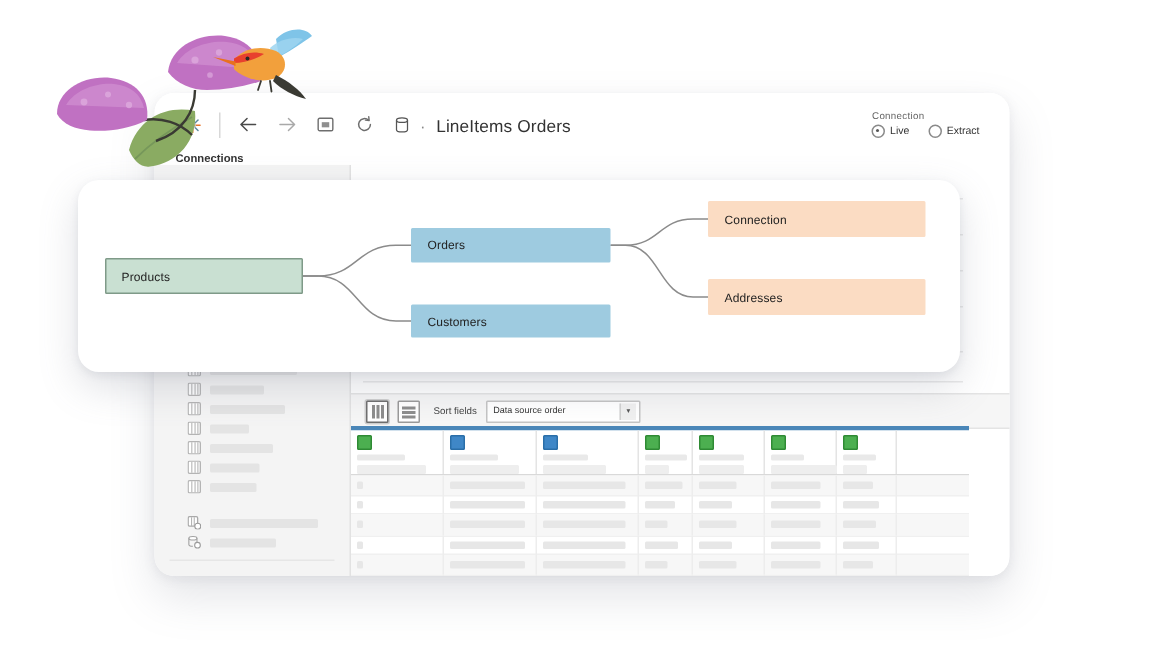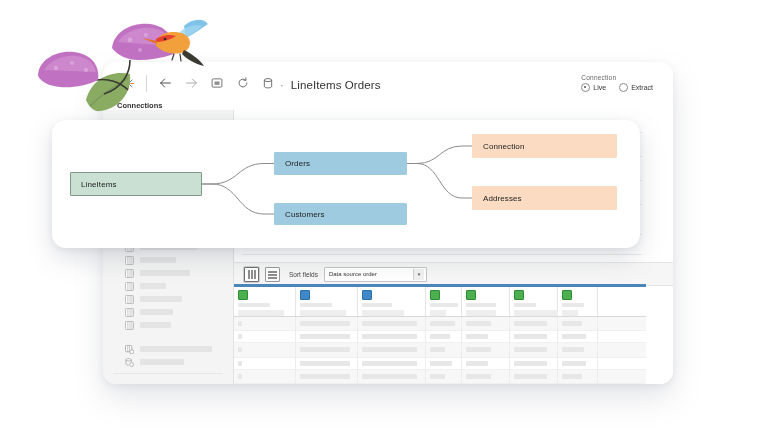--- a/index.html
+++ b/index.html
@@ -477,21 +477,21 @@
 
   <div class="flowcard">
     <svg class="flow-svg" id="flow-svg" width="588" height="128">
         <path d="M150 64 L160 64 C186 64 186 43.5 212 43.5 L222 43.5" fill="none" stroke="#8b8b8b" stroke-width="1"></path>
         <path d="M150 64 L160 64 C186 64 186 94 212 94 L222 94" fill="none" stroke="#8b8b8b" stroke-width="1"></path>
         <path d="M355 43.5 L365 43.5 C387.5 43.5 387.5 26 410 26 L420 26" fill="none" stroke="#8b8b8b" stroke-width="1"></path>
         <path d="M355 43.5 L365 43.5 C387.5 43.5 387.5 78 410 78 L420 78" fill="none" stroke="#8b8b8b" stroke-width="1"></path>
       </svg>
     <div id="flow-nodes">
         <div class="node green" style="left: 18px; top: 52px; width: 132px; height: 24px;">
-          <span>LineItems</span>
+          <span>Products</span>
         </div>
         <div class="node blue" style="left: 222px; top: 32px; width: 133px; height: 23px;">
           <span>Orders</span>
         </div>
         <div class="node blue" style="left: 222px; top: 83px; width: 133px; height: 22px;">
           <span>Customers</span>
         </div>
         <div class="node peach" style="left: 420px; top: 14px; width: 145px; height: 24px;">
           <span>Connection</span>
         </div>

